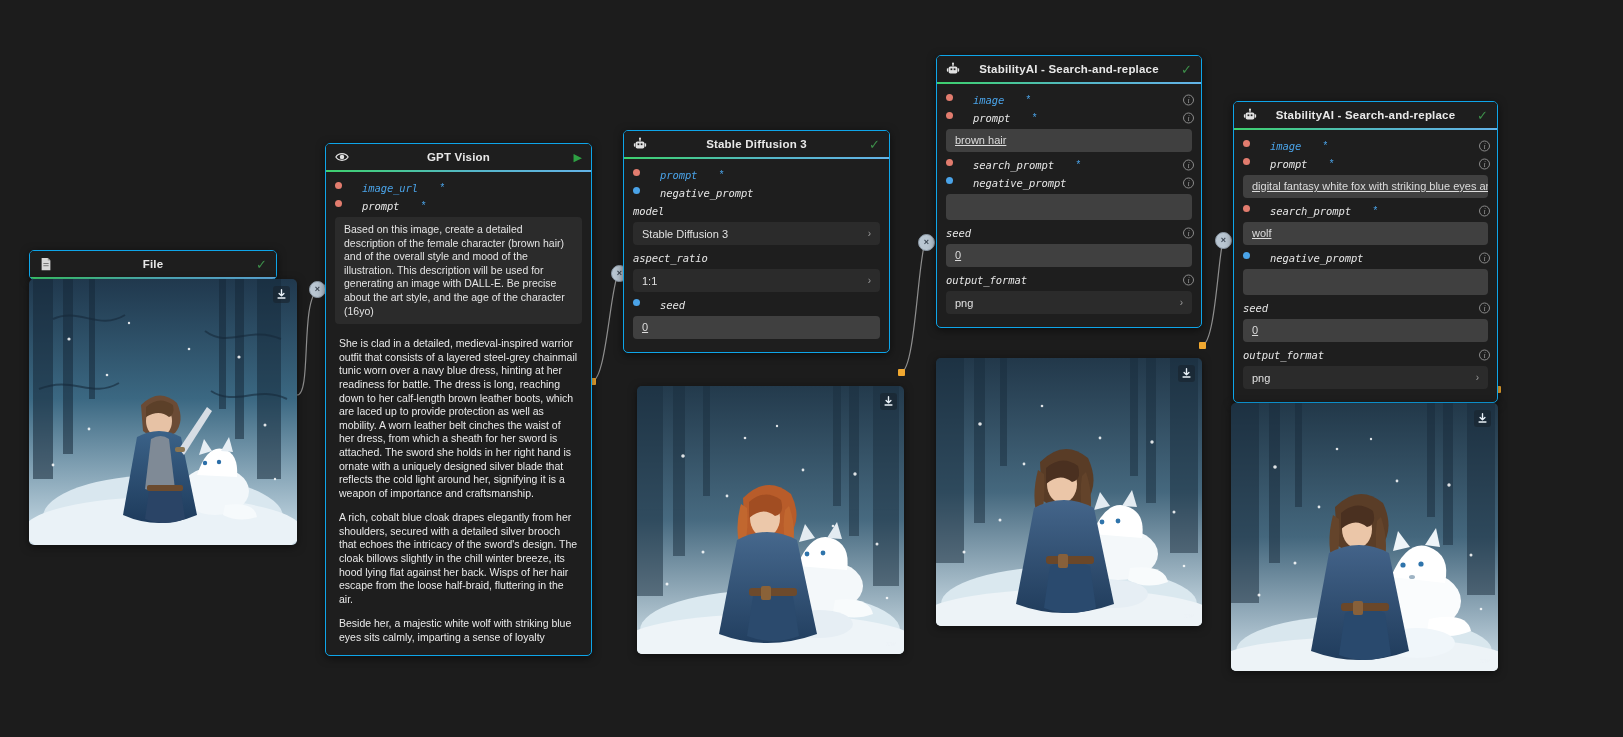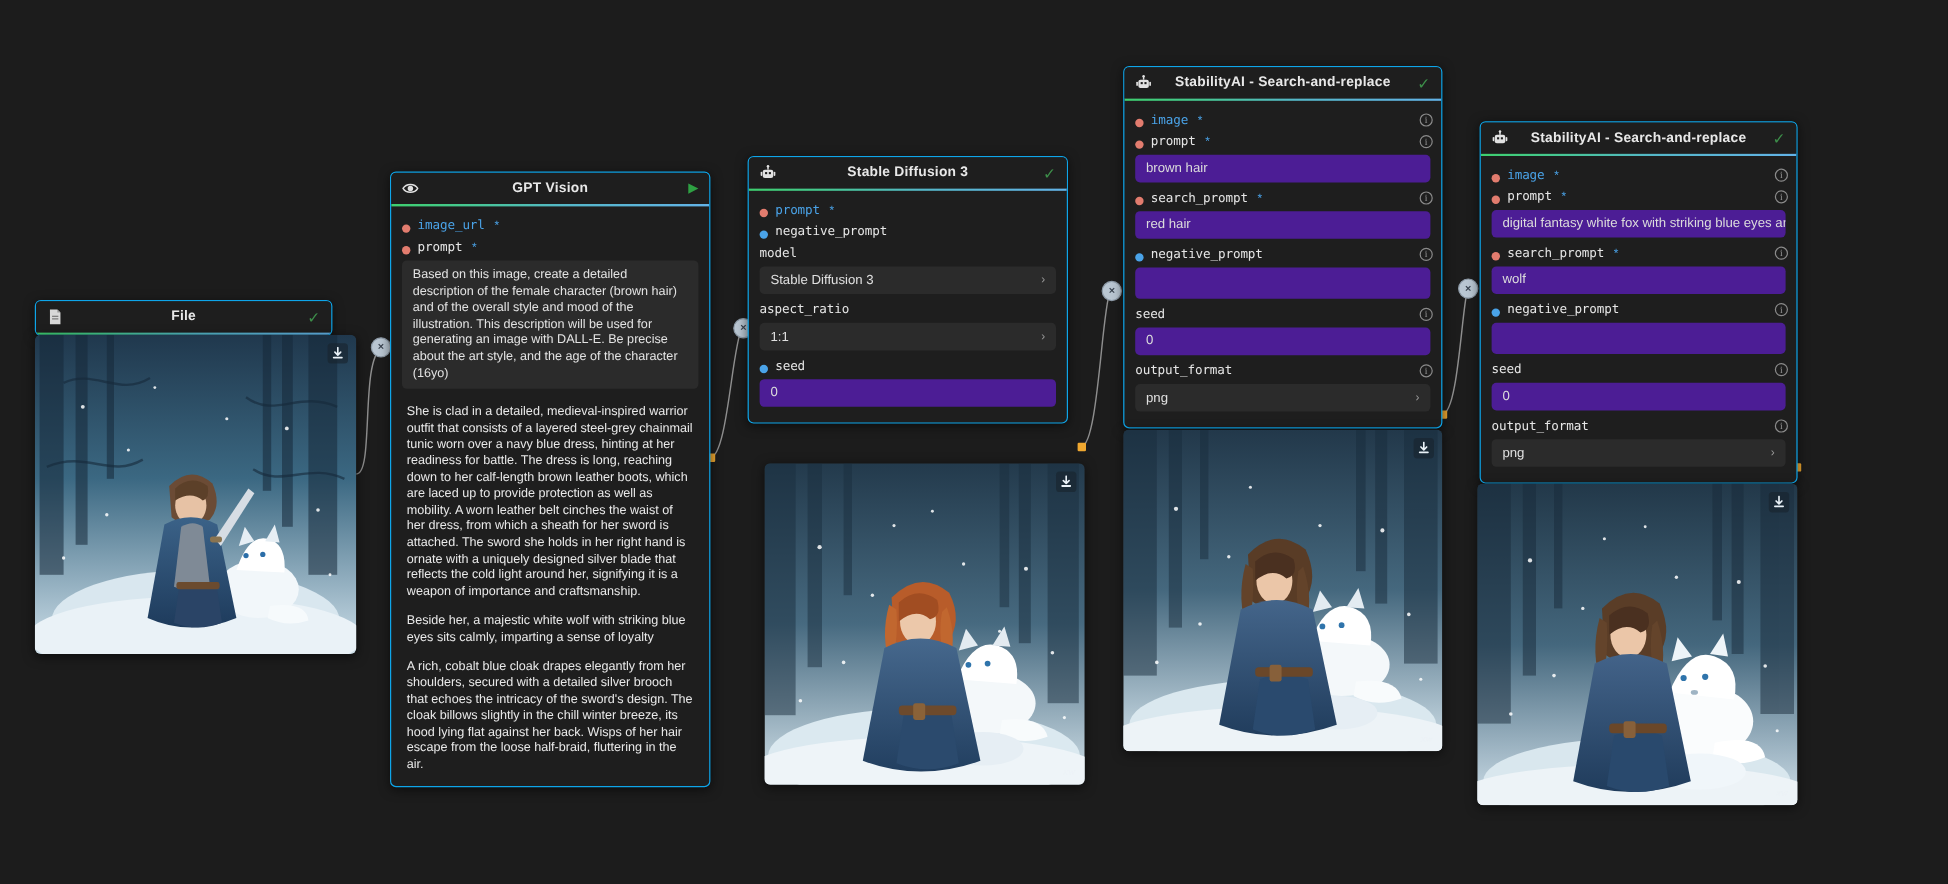--- a/index.html
+++ b/index.html
@@ -46,22 +46,22 @@
   .head-ico { width: 14px; height: 14px; display: block; flex: 0 0 14px; }
   .head-right { width: 14px; display: flex; justify-content: flex-end; align-items: center; }
   .check { color: #3d8f4a; font-size: 13px; line-height: 1; }
   .play { color: #2ea043; font-size: 11px; line-height: 1; }
   .accent-bar { height: 2px; width: 100%;
     background: linear-gradient(90deg, #3ecf6e 0%, #45c98e 22%, #55b7c9 55%, #63b3e8 100%); }
 
   .node-body { padding: 7px 0 9px 0; }
 
   .field-row {
-    display: flex; align-items: flex-end; gap: 6px;
-    padding: 3px 9px 3px 9px; position: relative;
+    display: flex; align-items: flex-start; gap: 20px;
+    padding: 3px 9px 3px 9px; position: relative; font-style: italic;
   }
   .dot { width: 7px; height: 7px; border-radius: 50%; flex: 0 0 7px; }
   .dot.req { background: #e27c6e; }
   .dot.opt { background: #4aa3e8; }
   .f-label {
     font-family: "DejaVu Sans Mono", monospace;
     font-size: 10.5px; letter-spacing: -.1px;
   }
   .f-label.blue { color: #4aa3e8; }
   .f-label.white { color: #e6e6e6; }
@@ -70,25 +70,25 @@
     position: absolute; right: 7px; top: 50%; transform: translateY(-50%);
     width: 11px; height: 11px; border-radius: 50%;
     border: 1px solid #8a8a8a; color: #9a9a9a;
     font-size: 8px; line-height: 9px; text-align: center;
     font-family: "Liberation Serif", serif;
   }
   .plain-row { padding-left: 9px; }
 
   .input {
     margin: 2px 9px 4px 9px;
-    background: #4c1d95; border-radius: 4px;
+    background: #404040; border-radius: 4px;
     min-height: 22px; padding: 4px 9px;
     color: #dcdcdc; font-size: 11px; line-height: 15px;
     display: flex; align-items: center;
-    overflow: hidden; white-space: nowrap;
+    overflow: hidden; white-space: nowrap; text-decoration: underline;
   }
   .input.empty { color: #8a8a8a; }
   .input.tall { min-height: 26px; }
   .input.blank { min-height: 26px; }
   .select {
     margin: 2px 9px 4px 9px;
     background: #2b2b2b; border-radius: 4px;
     min-height: 23px; padding: 4px 9px;
     color: #e0e0e0; font-size: 11px;
     display: flex; align-items: center; justify-content: space-between;
@@ -262,22 +262,22 @@
       </div>
       <div class="field-row">
         <span class="dot req"></span>
         <span class="f-label white">prompt</span>
         <span class="star">*</span>
       </div>
       <div class="textarea">Based on this image, create a detailed description of the female character (brown hair) and of the overall style and mood of the illustration. This description will be used for generating an image with DALL-E. Be precise about the art style, and the age of the character (16yo)</div>
     </div>
     <div class="longtext">
       <p>She is clad in a detailed, medieval-inspired warrior outfit that consists of a layered steel-grey chainmail tunic worn over a navy blue dress, hinting at her readiness for battle. The dress is long, reaching down to her calf-length brown leather boots, which are laced up to provide protection as well as mobility. A worn leather belt cinches the waist of her dress, from which a sheath for her sword is attached. The sword she holds in her right hand is ornate with a uniquely designed silver blade that reflects the cold light around her, signifying it is a weapon of importance and craftsmanship.</p>
+      <p>A rich, cobalt blue cloak drapes elegantly from her shoulders, secured with a detailed silver brooch that echoes the intricacy of the sword's design. The cloak billows slightly in the chill winter breeze, its hood lying flat against her back. Wisps of her hair escape from the loose half-braid, fluttering in the air.</p>
       <p>Beside her, a majestic white wolf with striking blue eyes sits calmly, imparting a sense of loyalty</p>
-      <p>A rich, cobalt blue cloak drapes elegantly from her shoulders, secured with a detailed silver brooch that echoes the intricacy of the sword's design. The cloak billows slightly in the chill winter breeze, its hood lying flat against her back. Wisps of her hair escape from the loose half-braid, fluttering in the air.</p>
     </div>
   </div>
 
   <div class="node" style="left:623px; top:130px; width:267px;">
     <div class="node-head">
       <svg class="head-ico" viewBox="0 0 16 16">
         <rect x="3" y="5" width="10" height="8" rx="2" fill="#e2e2e2"></rect>
         <rect x="7.3" y="2" width="1.4" height="3" fill="#e2e2e2"></rect>
           <circle cx="8" cy="1.8" r="1.2" fill="#e2e2e2"></circle>
         <rect x="5.2" y="7.3" width="2" height="2" fill="#1e1e1e"></rect>
@@ -419,21 +419,20 @@
         <span class="star">*</span>
         <span class="info">i</span>
       </div>
       <div class="input">brown hair</div>
       <div class="field-row">
         <span class="dot req"></span>
         <span class="f-label white">search_prompt</span>
         <span class="star">*</span>
         <span class="info">i</span>
       </div>
-      <div class="input">red hair</div>
       <div class="field-row">
         <span class="dot opt"></span>
         <span class="f-label white">negative_prompt</span>
         <span class="info">i</span>
       </div>
       <div class="input blank"></div>
       <div class="field-row plain-row">
         <span class="f-label white">seed</span>
         <span class="info">i</span>
       </div>

